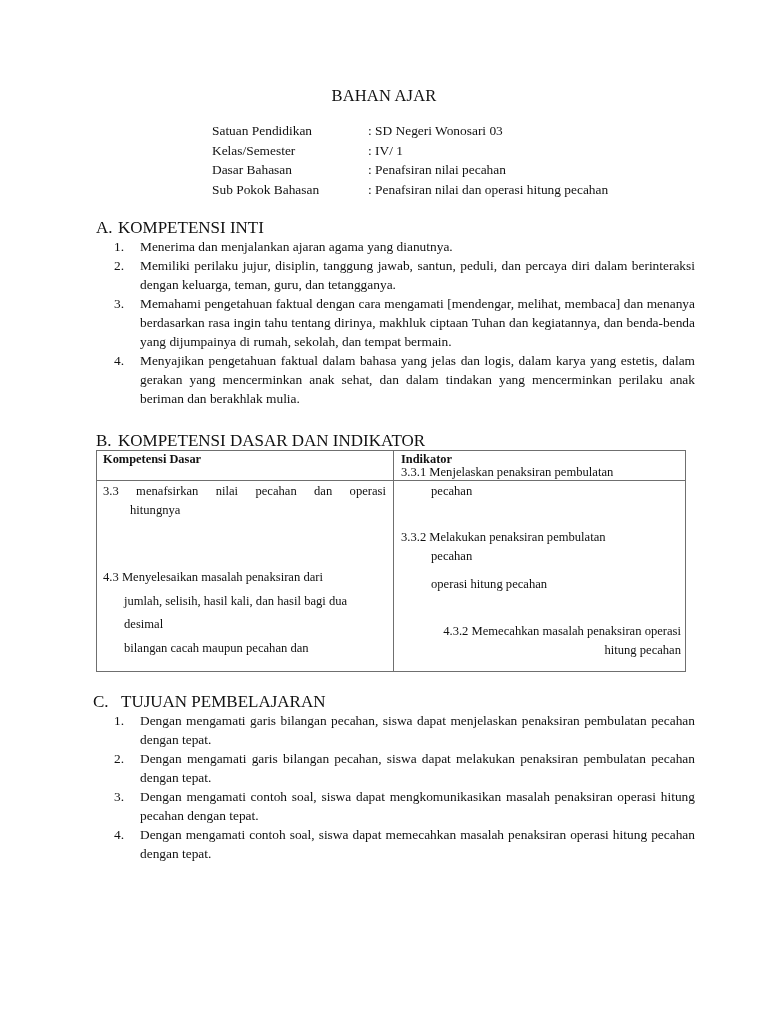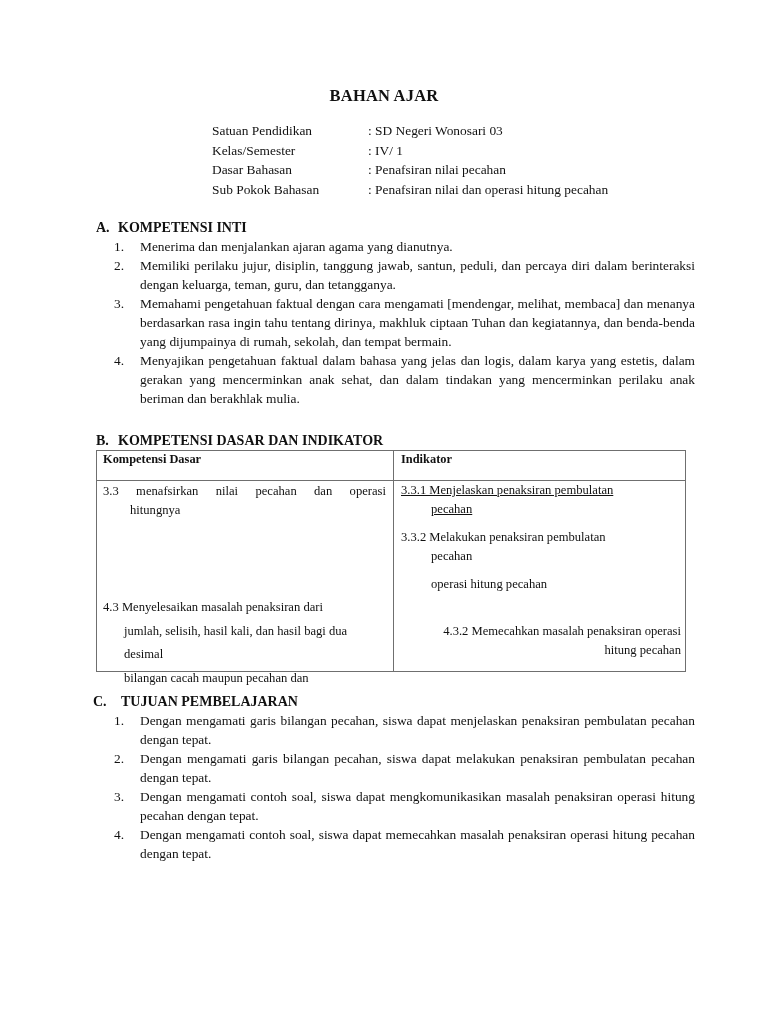--- a/index.html
+++ b/index.html
@@ -20,42 +20,42 @@
     .page {
       position: absolute;
       left: 0; top: 0;
       width: 768px; height: 1024px;
     }
     .title {
       position: absolute;
       left: 0; width: 768px;
       top: 86px;
       text-align: center;
-      font-weight: bold;
+      font-weight: normal;
       font-size: 16.5px;
       letter-spacing: 0.2px;
     }
     .meta {
       position: absolute;
       left: 212px;
       top: 121px;
     }
     .meta-row {
       display: flex;
       height: 19.5px;
       line-height: 19.5px;
     }
     .meta-label { width: 156px; }
     .meta-value { white-space: nowrap; }
 
     .section-heading {
       position: absolute;
       left: 96px;
-      font-weight: bold;
-      font-size: 14px;
+      font-weight: normal;
+      font-size: 17px;
       white-space: nowrap;
     }
     .section-heading .letter {
       display: inline-block;
       width: 22px;
     }
     .list {
       position: absolute;
       left: 114px;
       width: 581px;
@@ -129,21 +129,21 @@
       white-space: nowrap;
     }
     .kd-33 .cont { display: block; padding-left: 27px; }
 
     .kd-43 {
       left: 6px;
       top: 115px;
       width: 283px;
       line-height: 23.5px;
     }
-    .kd-43 .first { display: block; white-space: nowrap; margin-top: 30px; }
+    .kd-43 .first { display: block; white-space: nowrap; }
     .kd-43 .cont { display: block; padding-left: 21px; white-space: nowrap; }
 
     .ind {
       position: absolute;
       left: 304px;
       width: 280px;
       font-size: 12.6px;
       line-height: 18.5px;
     }
     .ind .first { display: block; white-space: nowrap; }
@@ -213,21 +213,21 @@
       <span class="cont">hitungnya</span>
     </div>
 
     <div class="kd-cell kd-43">
       <span class="first">4.3 Menyelesaikan masalah penaksiran dari</span>
       <span class="cont">jumlah, selisih, hasil kali, dan hasil bagi dua</span>
       <span class="cont">desimal</span>
       <span class="cont">bilangan cacah maupun pecahan dan</span>
     </div>
 
-    <div class="ind" style="top:30px;text-decoration:underline;">
+    <div class="ind" style="top:12px;">
       <span class="first">3.3.1 Menjelaskan penaksiran pembulatan</span>
       <span class="cont">pecahan</span>
     </div>
     <div class="ind" style="top:77px;">
       <span class="first">3.3.2 Melakukan penaksiran pembulatan</span>
       <span class="cont">pecahan</span>
     </div>
     <div class="ind" style="top:124px;">
       <span class="cont">operasi hitung pecahan</span>
     </div>

